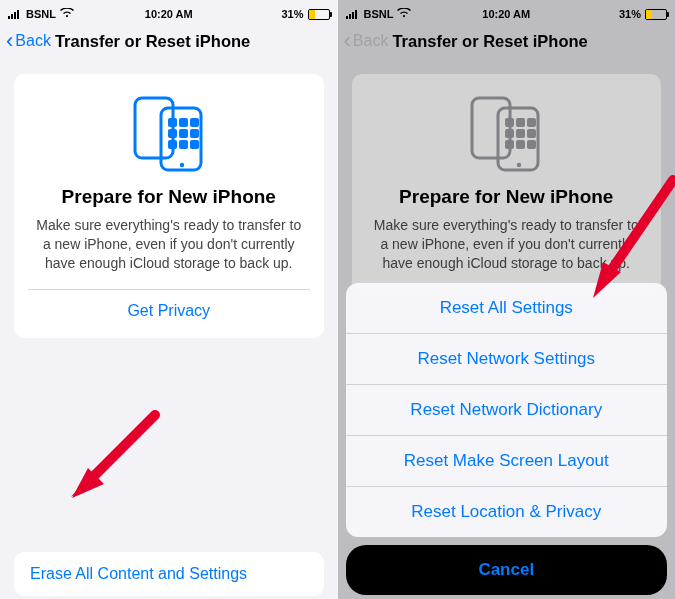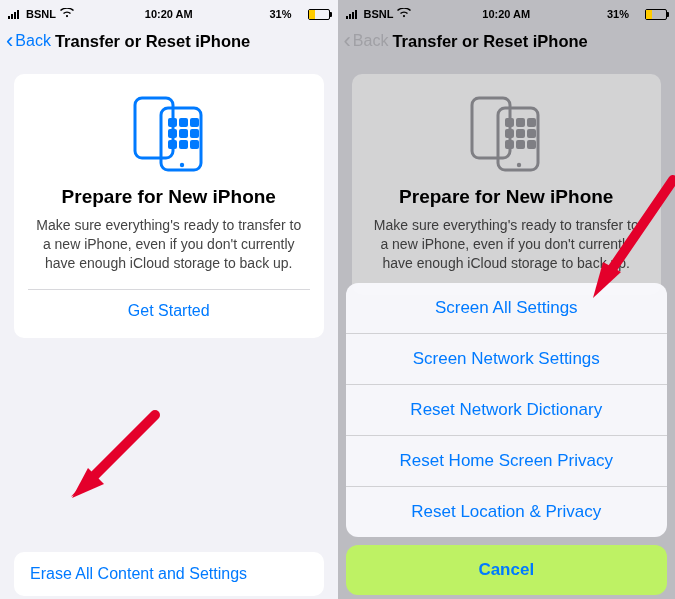--- a/index.html
+++ b/index.html
@@ -13,21 +13,21 @@
   *{box-sizing:border-box;font-family:-apple-system,"SF Pro Text","Helvetica Neue",Helvetica,Arial,sans-serif;}
   body{margin:0;background:#fff;width:675px;height:599px;display:flex;}
   .phone{width:337.5px;height:599px;position:relative;overflow:hidden;background:var(--ios-bg);}
   .phone.right{background:#d2d2d7;}
   .phone.right .screen-dim{position:absolute;inset:0;background:rgba(0,0,0,0.10);}
 
   
   .statusbar{height:20px;padding:8px 8px 0;display:flex;align-items:center;font-size:11px;font-weight:600;color:#000;position:relative;z-index:5;}
   .sb-left{display:flex;align-items:center;gap:4px;}
   .sb-center{position:absolute;left:0;right:0;text-align:center;}
-  .sb-right{margin-left:auto;display:flex;align-items:center;gap:16px;}
+  .sb-right{margin-left:auto;display:flex;align-items:center;gap:4px;}
   .bars{display:flex;align-items:flex-end;gap:1px;width:14px;}
   .bars span{width:2px;background:#000;display:block;}
   .bars span:nth-child(1){height:3px;}
   .bars span:nth-child(2){height:5px;}
   .bars span:nth-child(3){height:7px;}
   .bars span:nth-child(4){height:9px;}
   .battery{width:22px;height:11px;border:1px solid #000;border-radius:2px;position:relative;display:flex;align-items:center;}
   .battery::after{content:"";width:2px;height:5px;background:#000;position:absolute;right:-3px;top:2px;border-radius:0 1px 1px 0;}
   .battery .fill{height:100%;width:31%;background:#ffcc00;}
 
@@ -49,21 +49,21 @@
   
   .bottom-list{position:absolute;bottom:3px;left:14px;right:14px;background:#fff;border-radius:10px;}
   .row{padding:13px 16px;font-size:16px;color:var(--ios-blue);border-bottom:1px solid var(--ios-border);}
   .row:last-child{border-bottom:none;}
 
   
   .sheet{position:absolute;left:8px;right:8px;bottom:4px;z-index:10;}
   .sheet-group{background:rgba(248,248,252,0.96);border-radius:12px;overflow:hidden;}
   .sheet-btn{padding:15px 0;text-align:center;font-size:17px;color:var(--ios-blue);border-bottom:0.5px solid rgba(0,0,0,0.15);}
   .sheet-btn:last-child{border-bottom:none;}
-  .sheet-cancel{margin-top:8px;background:#bef264;border-radius:12px;text-align:center;padding:15px 0;font-size:17px;font-weight:600;color:var(--ios-blue);}
+  .sheet-cancel{margin-top:8px;background:#000000;border-radius:20px;text-align:center;padding:15px 0;font-size:17px;font-weight:600;color:var(--ios-blue);}
 
   
   .arrow-svg{position:absolute;z-index:20;pointer-events:none;}
   .arrow-svg path{fill:#e4002b;stroke:#e4002b;stroke-width:0;}
   .arrow-svg line{stroke:#e4002b;stroke-width:10;stroke-linecap:round;}
 
   
   .illus-blue{stroke:var(--ios-blue);fill:none;stroke-width:3;}
   .illus-grey{stroke:#8e8e93;fill:none;stroke-width:3;}
 </style>
@@ -117,21 +117,21 @@
             <rect x="52" y="35" width="9" height="9" rx="2"></rect>
             <rect x="63" y="35" width="9" height="9" rx="2"></rect>
           <rect x="41" y="46" width="9" height="9" rx="2"></rect>
             <rect x="52" y="46" width="9" height="9" rx="2"></rect>
             <rect x="63" y="46" width="9" height="9" rx="2"></rect>
         </g>
       </svg>
     </div>
     <h2>Prepare for New iPhone</h2>
     <p>Make sure everything's ready to transfer to a new iPhone, even if you don't currently have enough iCloud storage to back up.</p>
-    <div class="btn">Get Started</div>
+    <div class="btn">Get Privacy</div>
   </div>
 
   <div class="bottom-list">
     <div class="row">Erase All Content and Settings</div>
   </div>
 
   <svg class="arrow-svg" style="left:60px;top:400px;" width="110" height="110">
     <line x1="95" y1="15" x2="30" y2="80"></line>
     <path d="M12 98 L40 80 L32 72 Z" transform="rotate(5 26 85)"></path>
     <path d="M12 98 L44 84 L28 68 Z"></path>
@@ -191,24 +191,24 @@
       </svg>
     </div>
     <h2>Prepare for New iPhone</h2>
     <p>Make sure everything's ready to transfer to a new iPhone, even if you don't currently have enough iCloud storage to back up.</p>
   </div>
 
   <div class="screen-dim"></div>
 
   <div class="sheet">
     <div class="sheet-group">
-      <div class="sheet-btn">Screen All Settings</div>
-      <div class="sheet-btn">Screen Network Settings</div>
+      <div class="sheet-btn">Reset All Settings</div>
+      <div class="sheet-btn">Reset Network Settings</div>
       <div class="sheet-btn">Reset Network Dictionary</div>
-      <div class="sheet-btn">Reset Home Screen Privacy</div>
+      <div class="sheet-btn">Reset Make Screen Layout</div>
       <div class="sheet-btn">Reset Location &amp; Privacy</div>
     </div>
     <div class="sheet-cancel">Cancel</div>
   </div>
 
   <svg class="arrow-svg" style="left:555px;top:165px;position:fixed;" width="0" height="0"></svg>
   <svg class="arrow-svg" style="left:225px;top:170px;" width="130" height="140">
     <line x1="110" y1="10" x2="45" y2="105"></line>
     <path d="M30 128 L58 102 L40 92 Z"></path>
   </svg>

